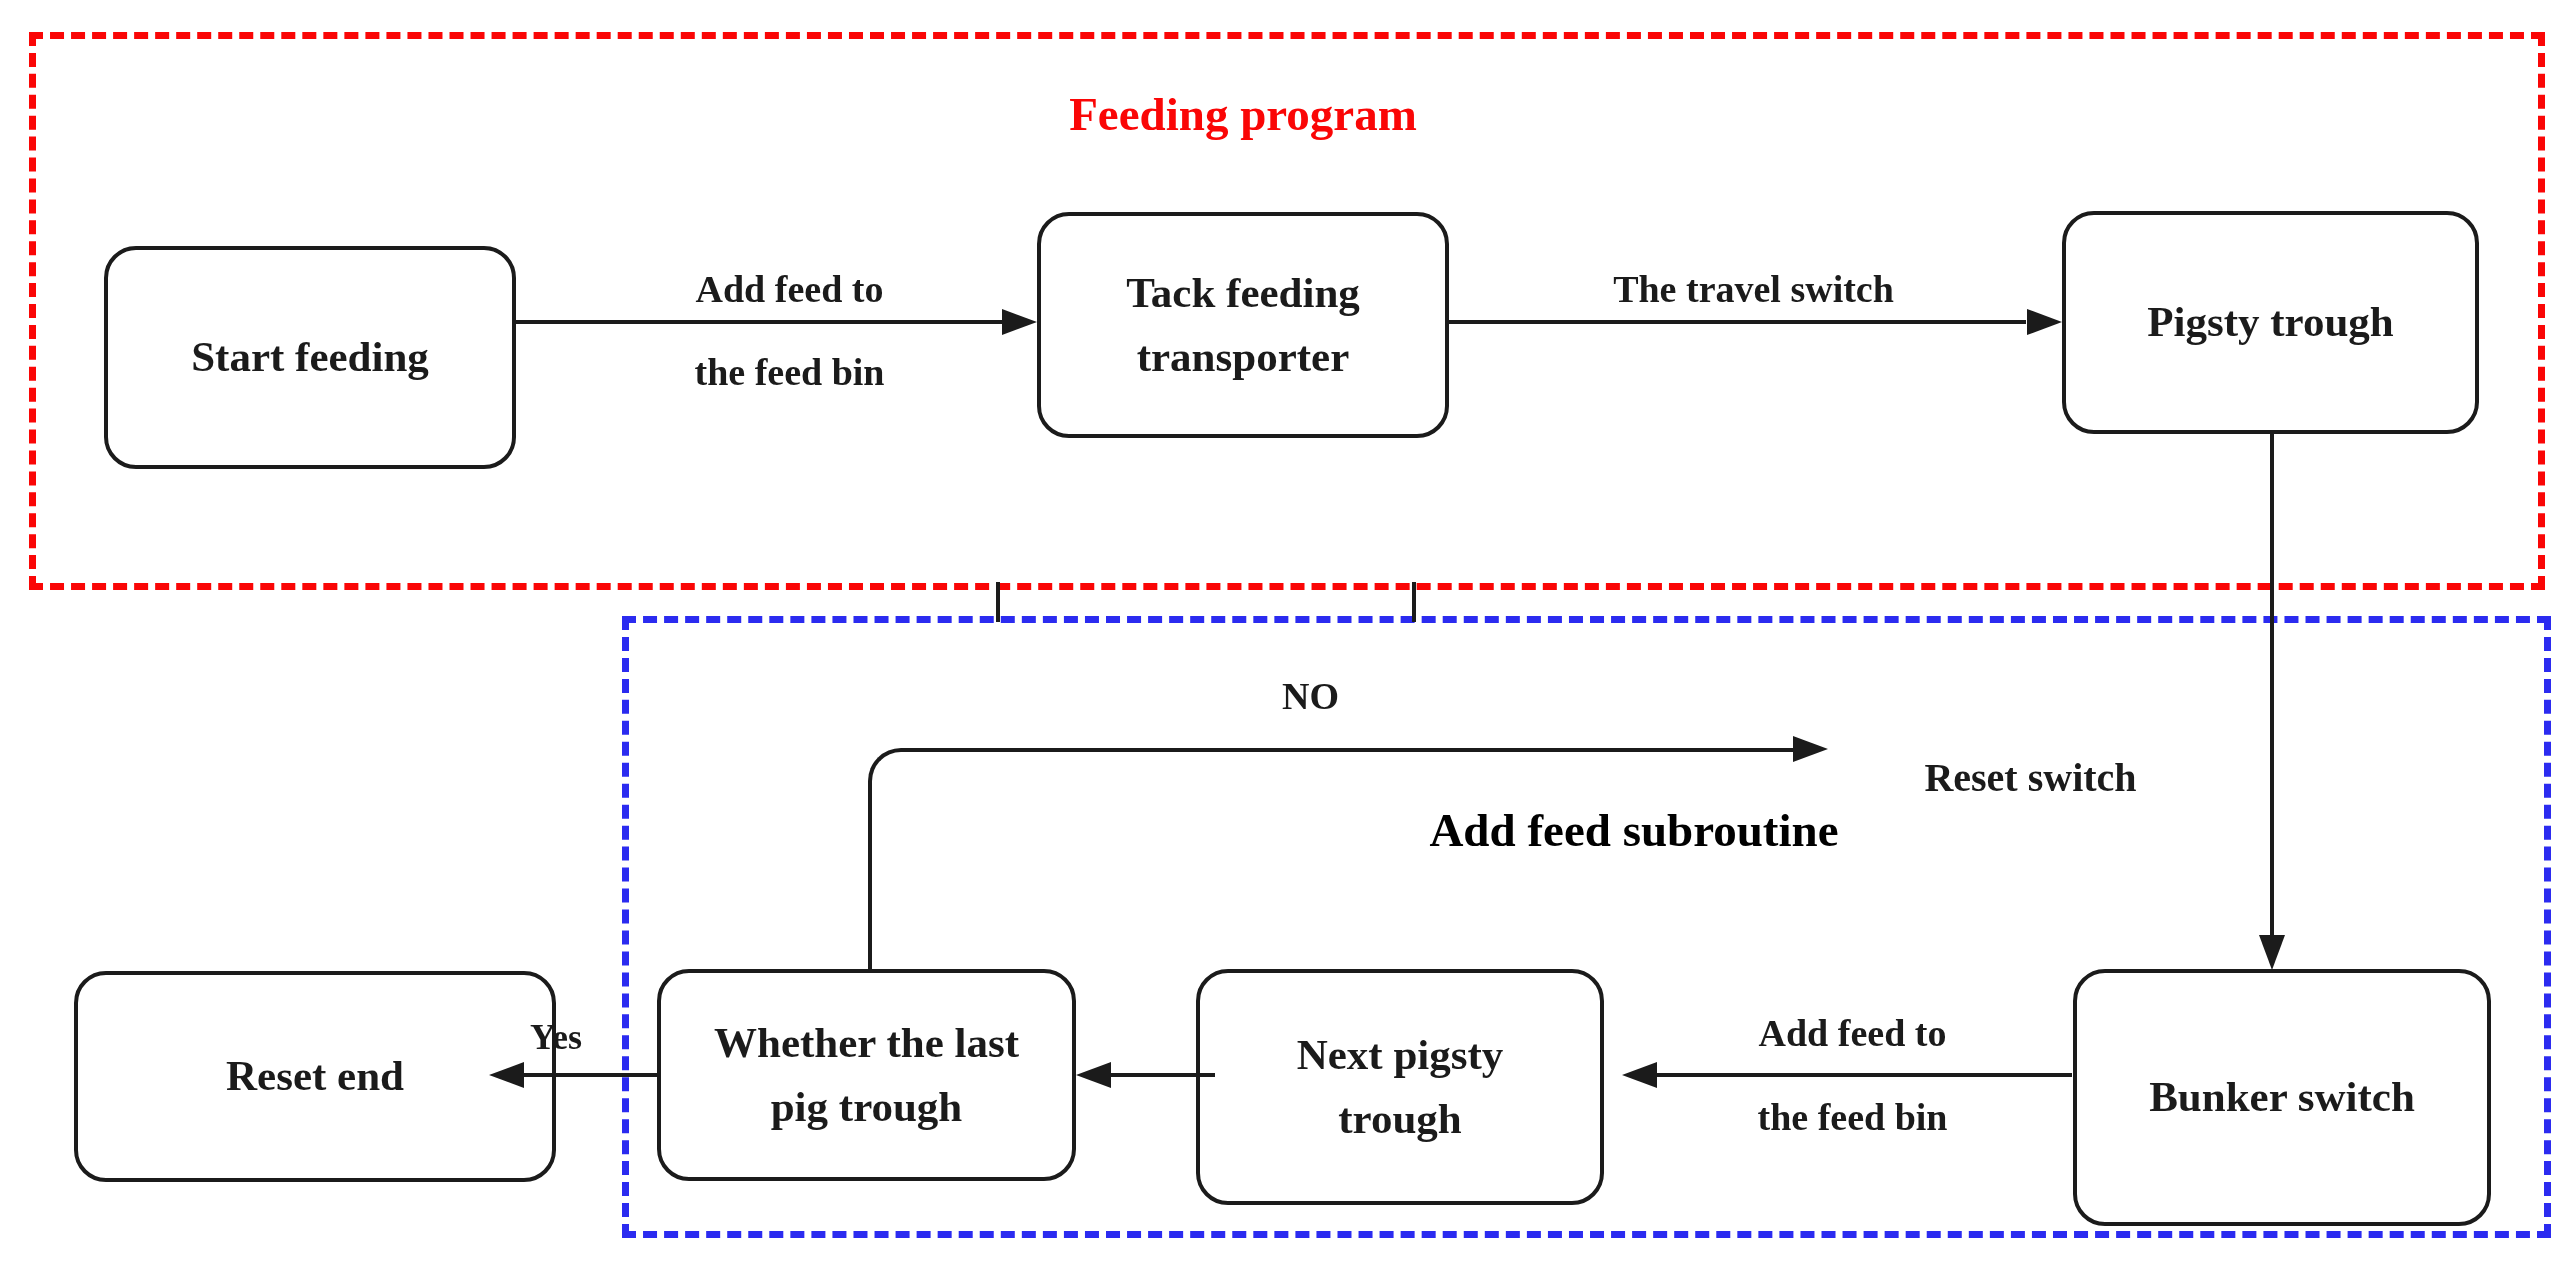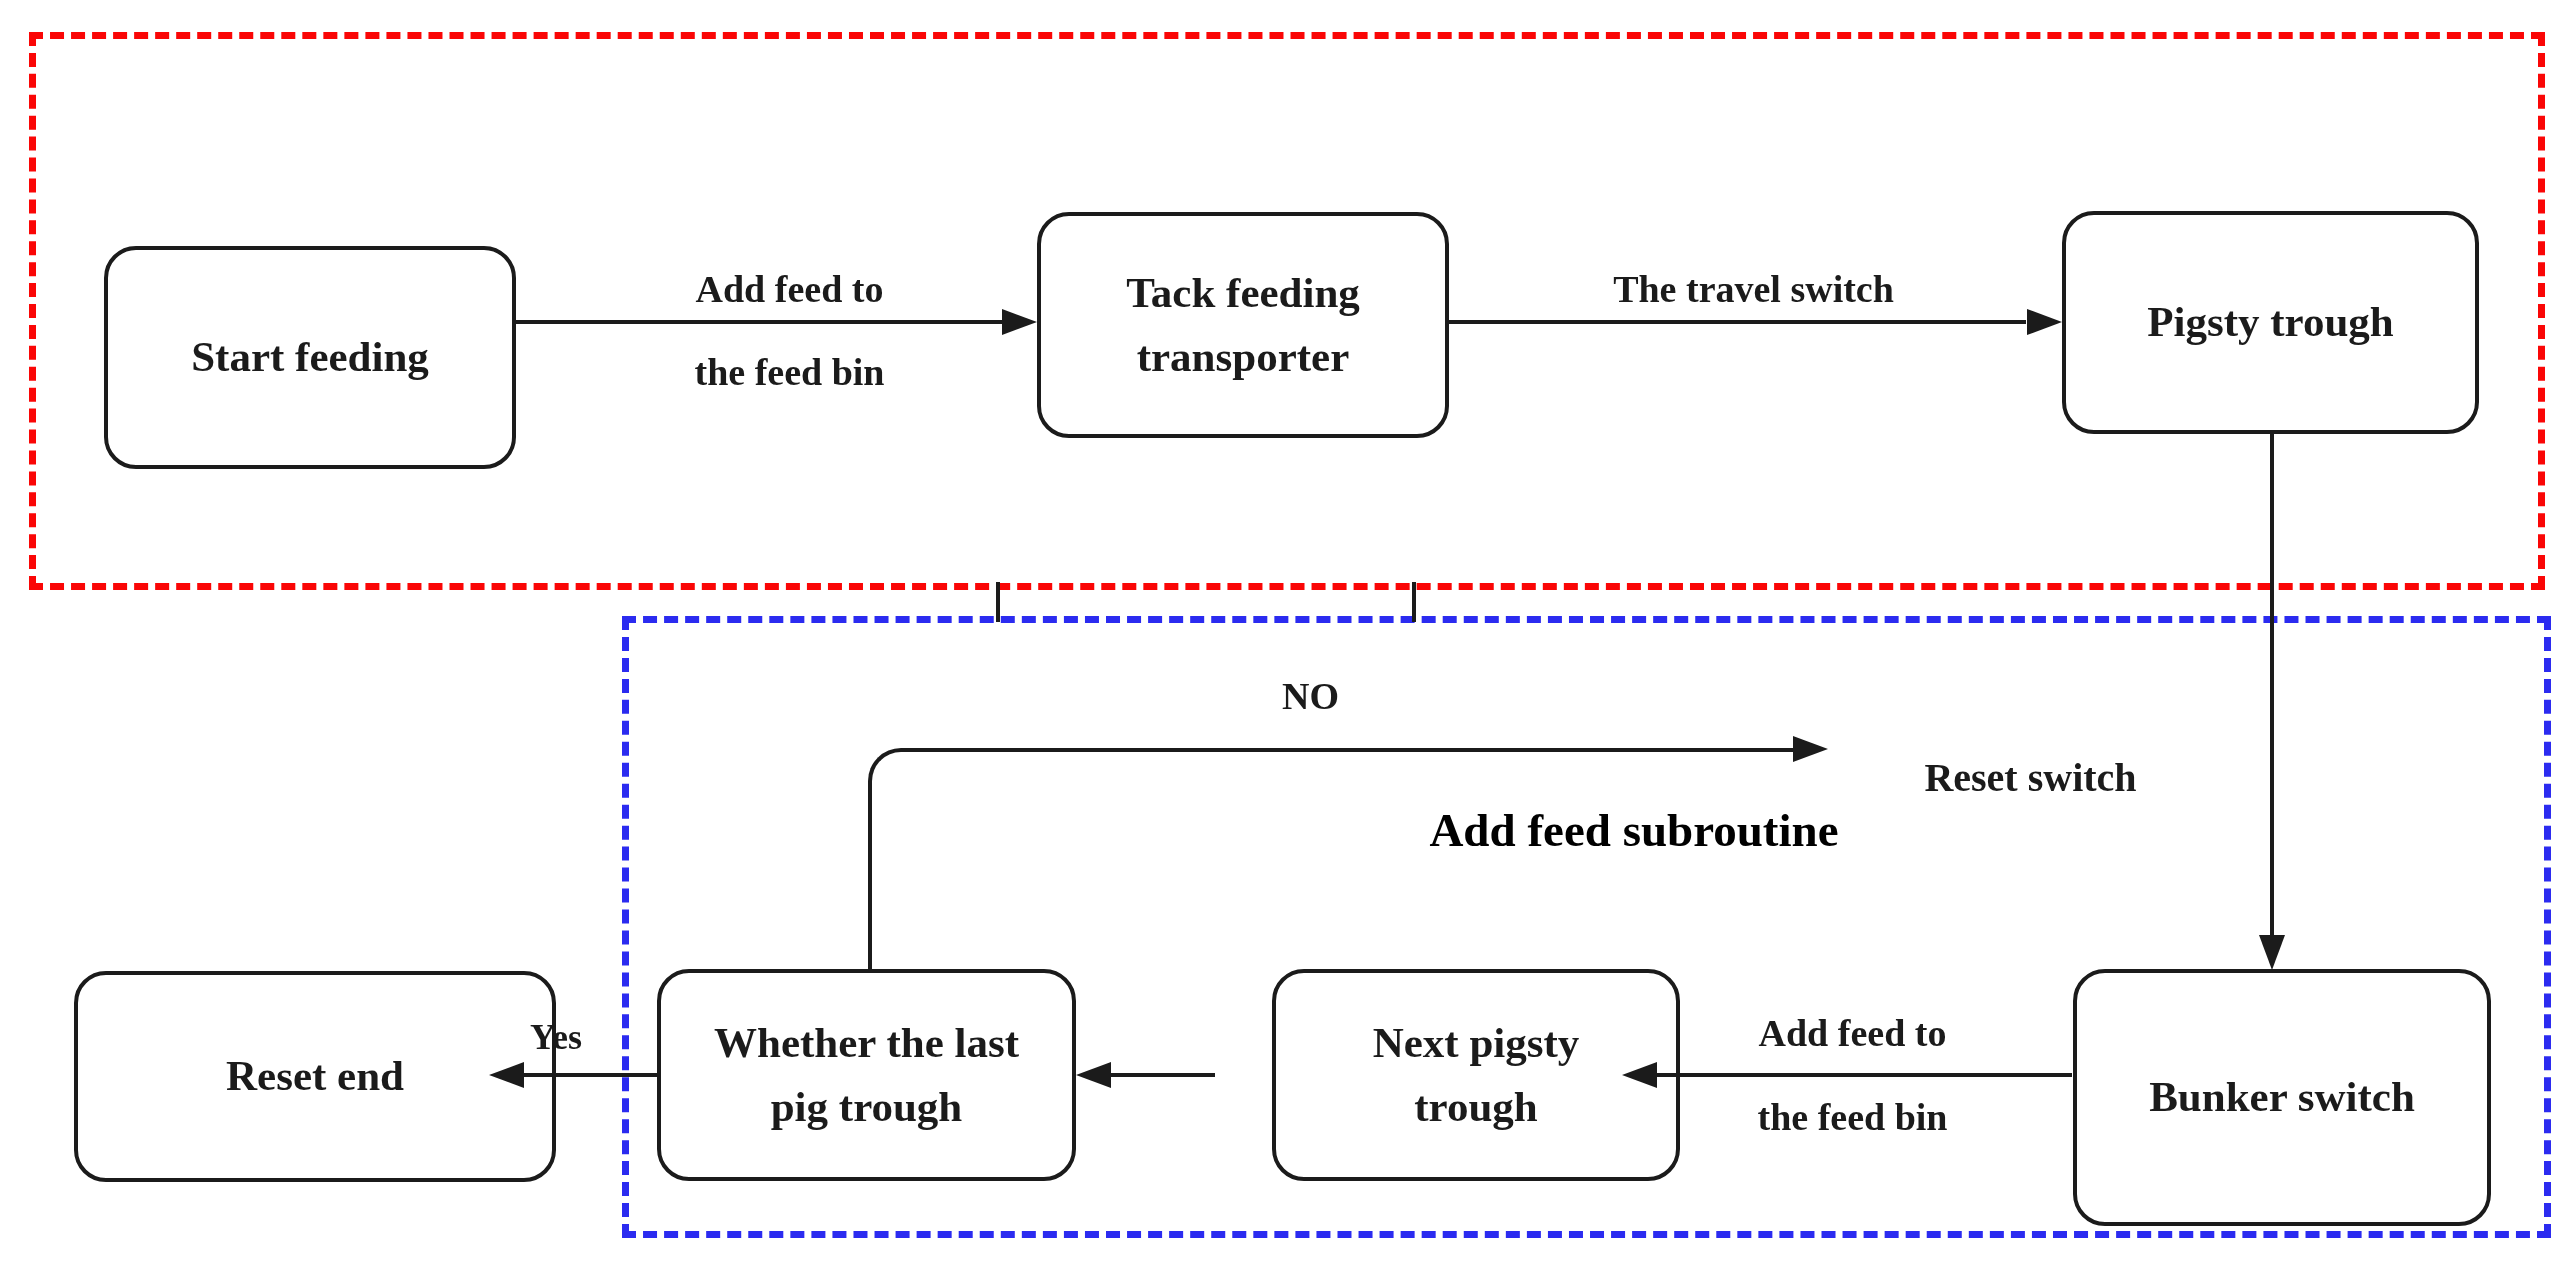--- a/index.html
+++ b/index.html
@@ -33,21 +33,21 @@
     position: absolute; box-sizing: border-box;
     background: #ffffff; border: 4px solid #1b1b1b; border-radius: 32px;
     display: flex; align-items: center; justify-content: center;
     text-align: center; font-size: 43px; line-height: 1.5;
     white-space: pre-line;
   }
   .n-start   { left: 104px;  top: 211px;  width: 412px; height: 223px; margin-top: 35px; }
   .n-tack    { left: 1037px; top: 212px;  width: 412px; height: 226px; }
   .n-pigsty  { left: 2062px; top: 211px;  width: 417px; height: 223px; }
   .n-bunker  { left: 2073px; top: 969px; width: 418px; height: 257px; text-align: center; }
-  .n-next    { left: 1272px; top: 969px; width: 408px; height: 212px; }
+  .n-next    { left: 1196px; top: 969px; width: 408px; height: 236px; }
   .n-whether { left: 657px;  top: 969px; width: 419px; height: 212px; }
   .n-reset   { left: 74px;   top: 971px; width: 482px; height: 211px; }
 
   
   .hline { position: absolute; height: 4px; background: #1b1b1b; }
   .vline { position: absolute; width: 4px; background: #1b1b1b; }
 
   
   .ah { position: absolute; width: 0; height: 0; }
   .ah.right { border-top: 13.5px solid transparent; border-bottom: 13.5px solid transparent; border-left: 35px solid #1b1b1b; }
@@ -74,20 +74,21 @@
   .lbl-feed2-l2  { left: 1694px; top: 1095px; width: 317px; }
 </style>
 </head>
 <body>
 
 <div class="canvas">
 
   <div class="region red"></div>
   <div class="region blue"></div>
 
+  <div class="region-title title-red">Feeding program</div>
   <div class="region-title title-blue">Add feed subroutine</div>
 
   <div class="tick t1"></div>
   <div class="tick t2"></div>
 
   <div class="node n-start">Start feeding</div>
   <div class="node n-tack">Tack feeding
 transporter</div>
   <div class="node n-pigsty">Pigsty trough</div>
   <div class="node n-bunker">Bunker switch</div>

